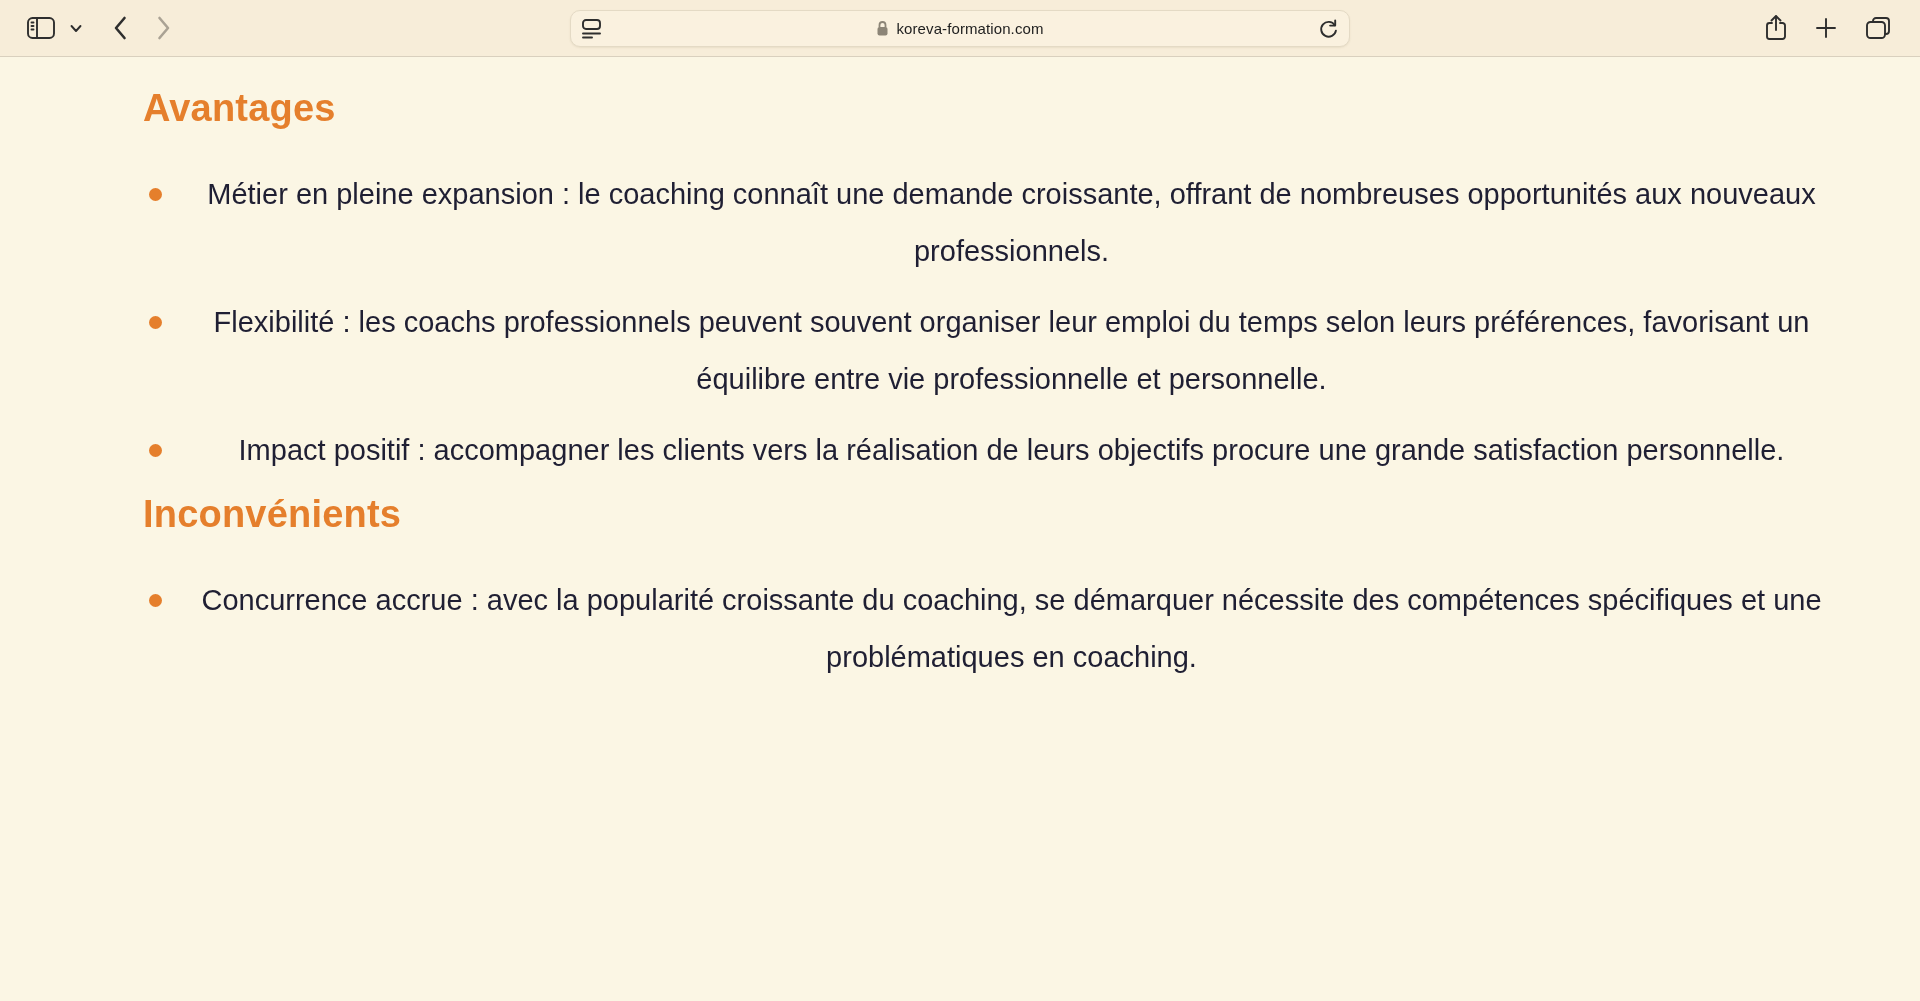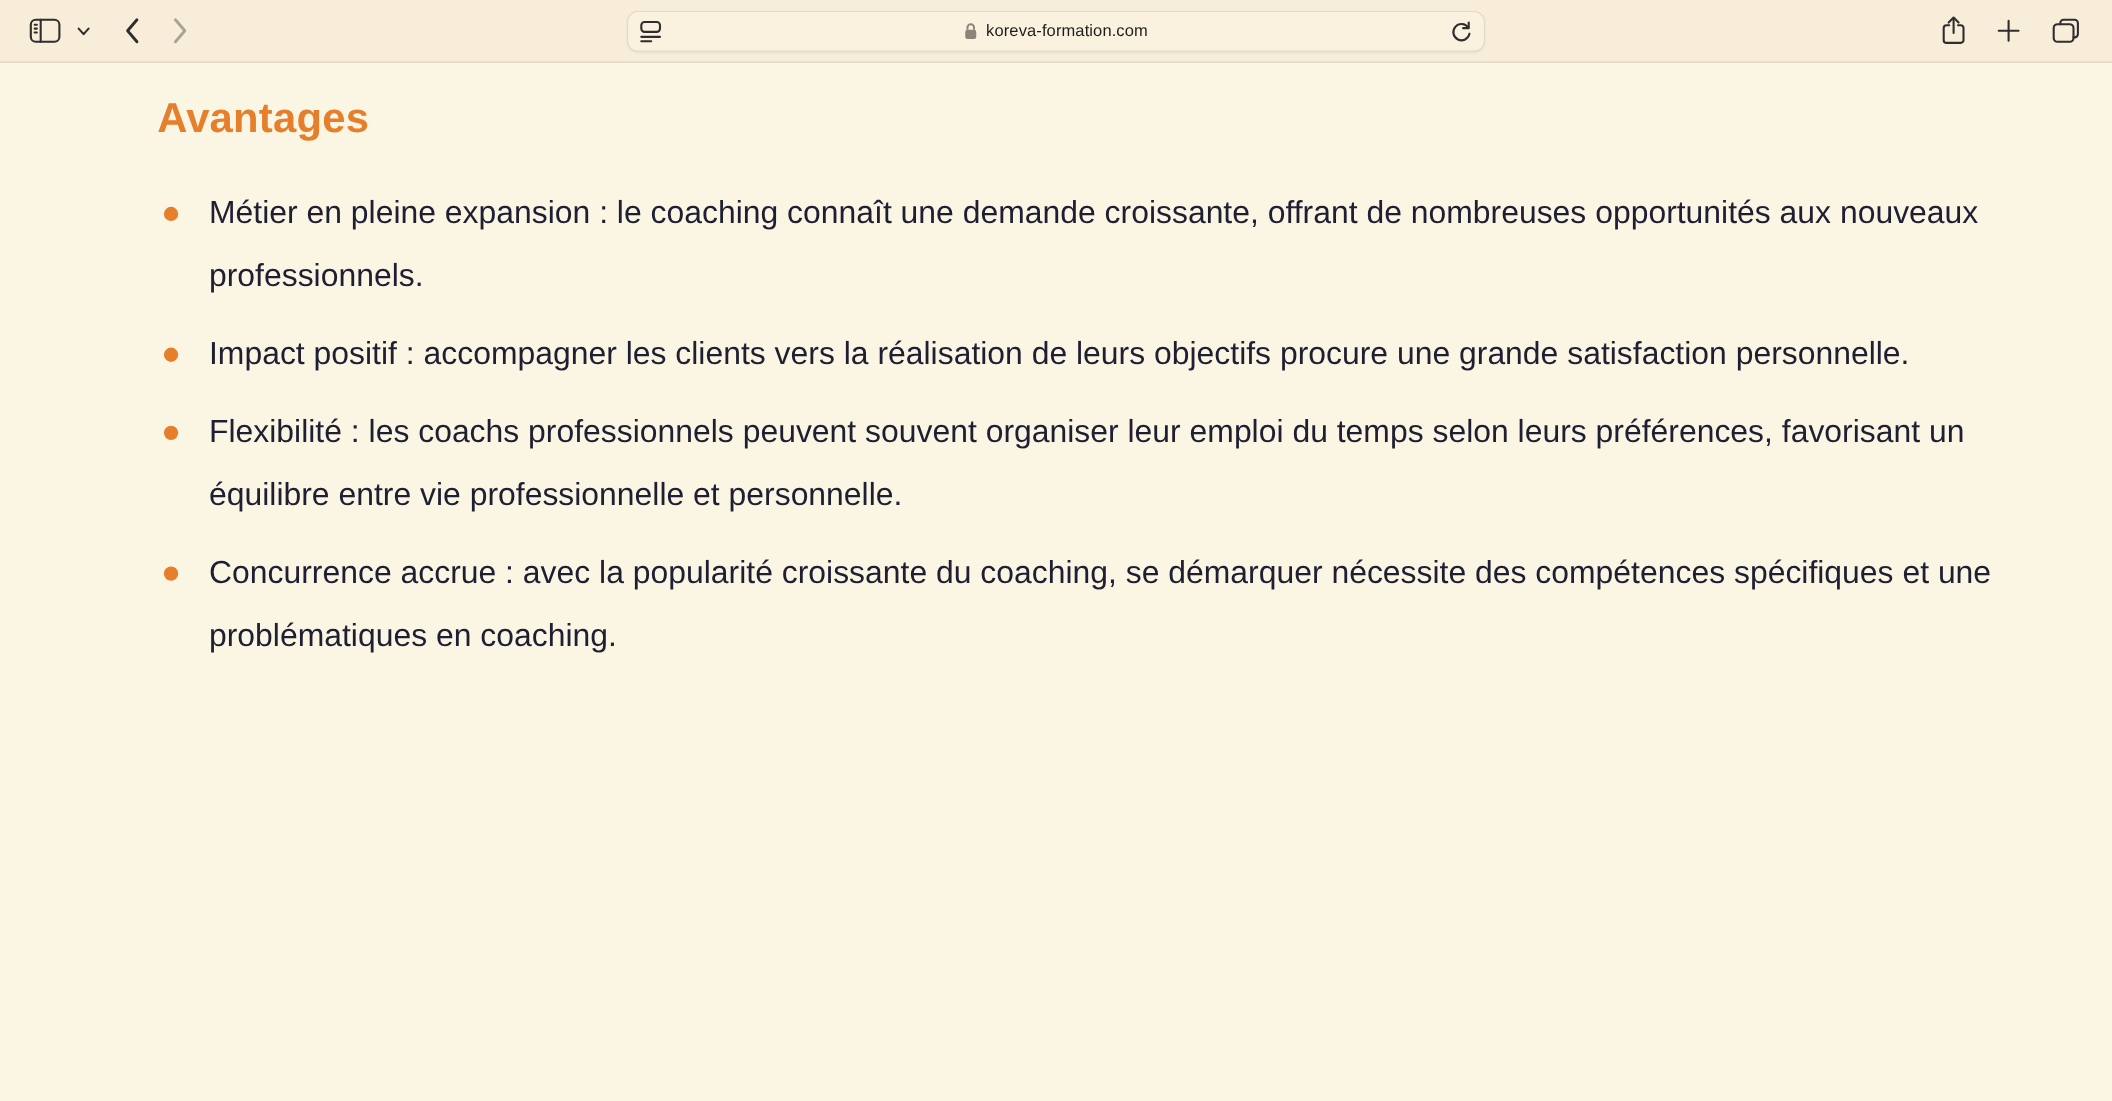--- a/index.html
+++ b/index.html
@@ -65,21 +65,21 @@
     overflow: hidden;
   }
   .section-heading {
     font-size: 38px;
     font-weight: 700;
     color: #e57f2c;
     letter-spacing: 0.2px;
     margin-bottom: 36px;
   }
   .section-heading.second { margin-top: 14px; }
-  ul.bullets { list-style: none; }
+  ul.bullets { list-style: none; text-align: center; }
   ul.bullets li {
     position: relative;
     padding-left: 47px;
     margin-bottom: 14px;
     max-width: 1690px;
     font-size: 29px;
     line-height: 57px;
     color: #1f1f33;
   }
   ul.bullets li::before {
@@ -173,27 +173,28 @@
 
 <div class="page">
 
   <h2 class="section-heading">Avantages</h2>
 
   <ul class="bullets">
     <li>
       <span>Métier en pleine expansion : le coaching connaît une demande croissante, offrant de nombreuses opportunités aux nouveaux professionnels.</span>
     </li>
     <li>
+      <span>Flexibilité : les coachs professionnels peuvent souvent organiser leur emploi du temps selon leurs préférences, favorisant un équilibre entre vie professionnelle et personnelle.</span>
+    </li>
+    <li>
       <span>Impact positif : accompagner les clients vers la réalisation de leurs objectifs procure une grande satisfaction personnelle.</span>
     </li>
-    <li>
-      <span>Flexibilité : les coachs professionnels peuvent souvent organiser leur emploi du temps selon leurs préférences, favorisant un équilibre entre vie professionnelle et personnelle.</span>
-    </li>
   </ul>
 
+  <h2 class="section-heading second">Inconvénients</h2>
 
   <ul class="bullets">
     <li>
       <span>Concurrence accrue : avec la popularité croissante du coaching, se démarquer nécessite des compétences spécifiques et une problématiques en coaching.</span>
     </li>
   </ul>
 
 </div>
 
 </body></html>

